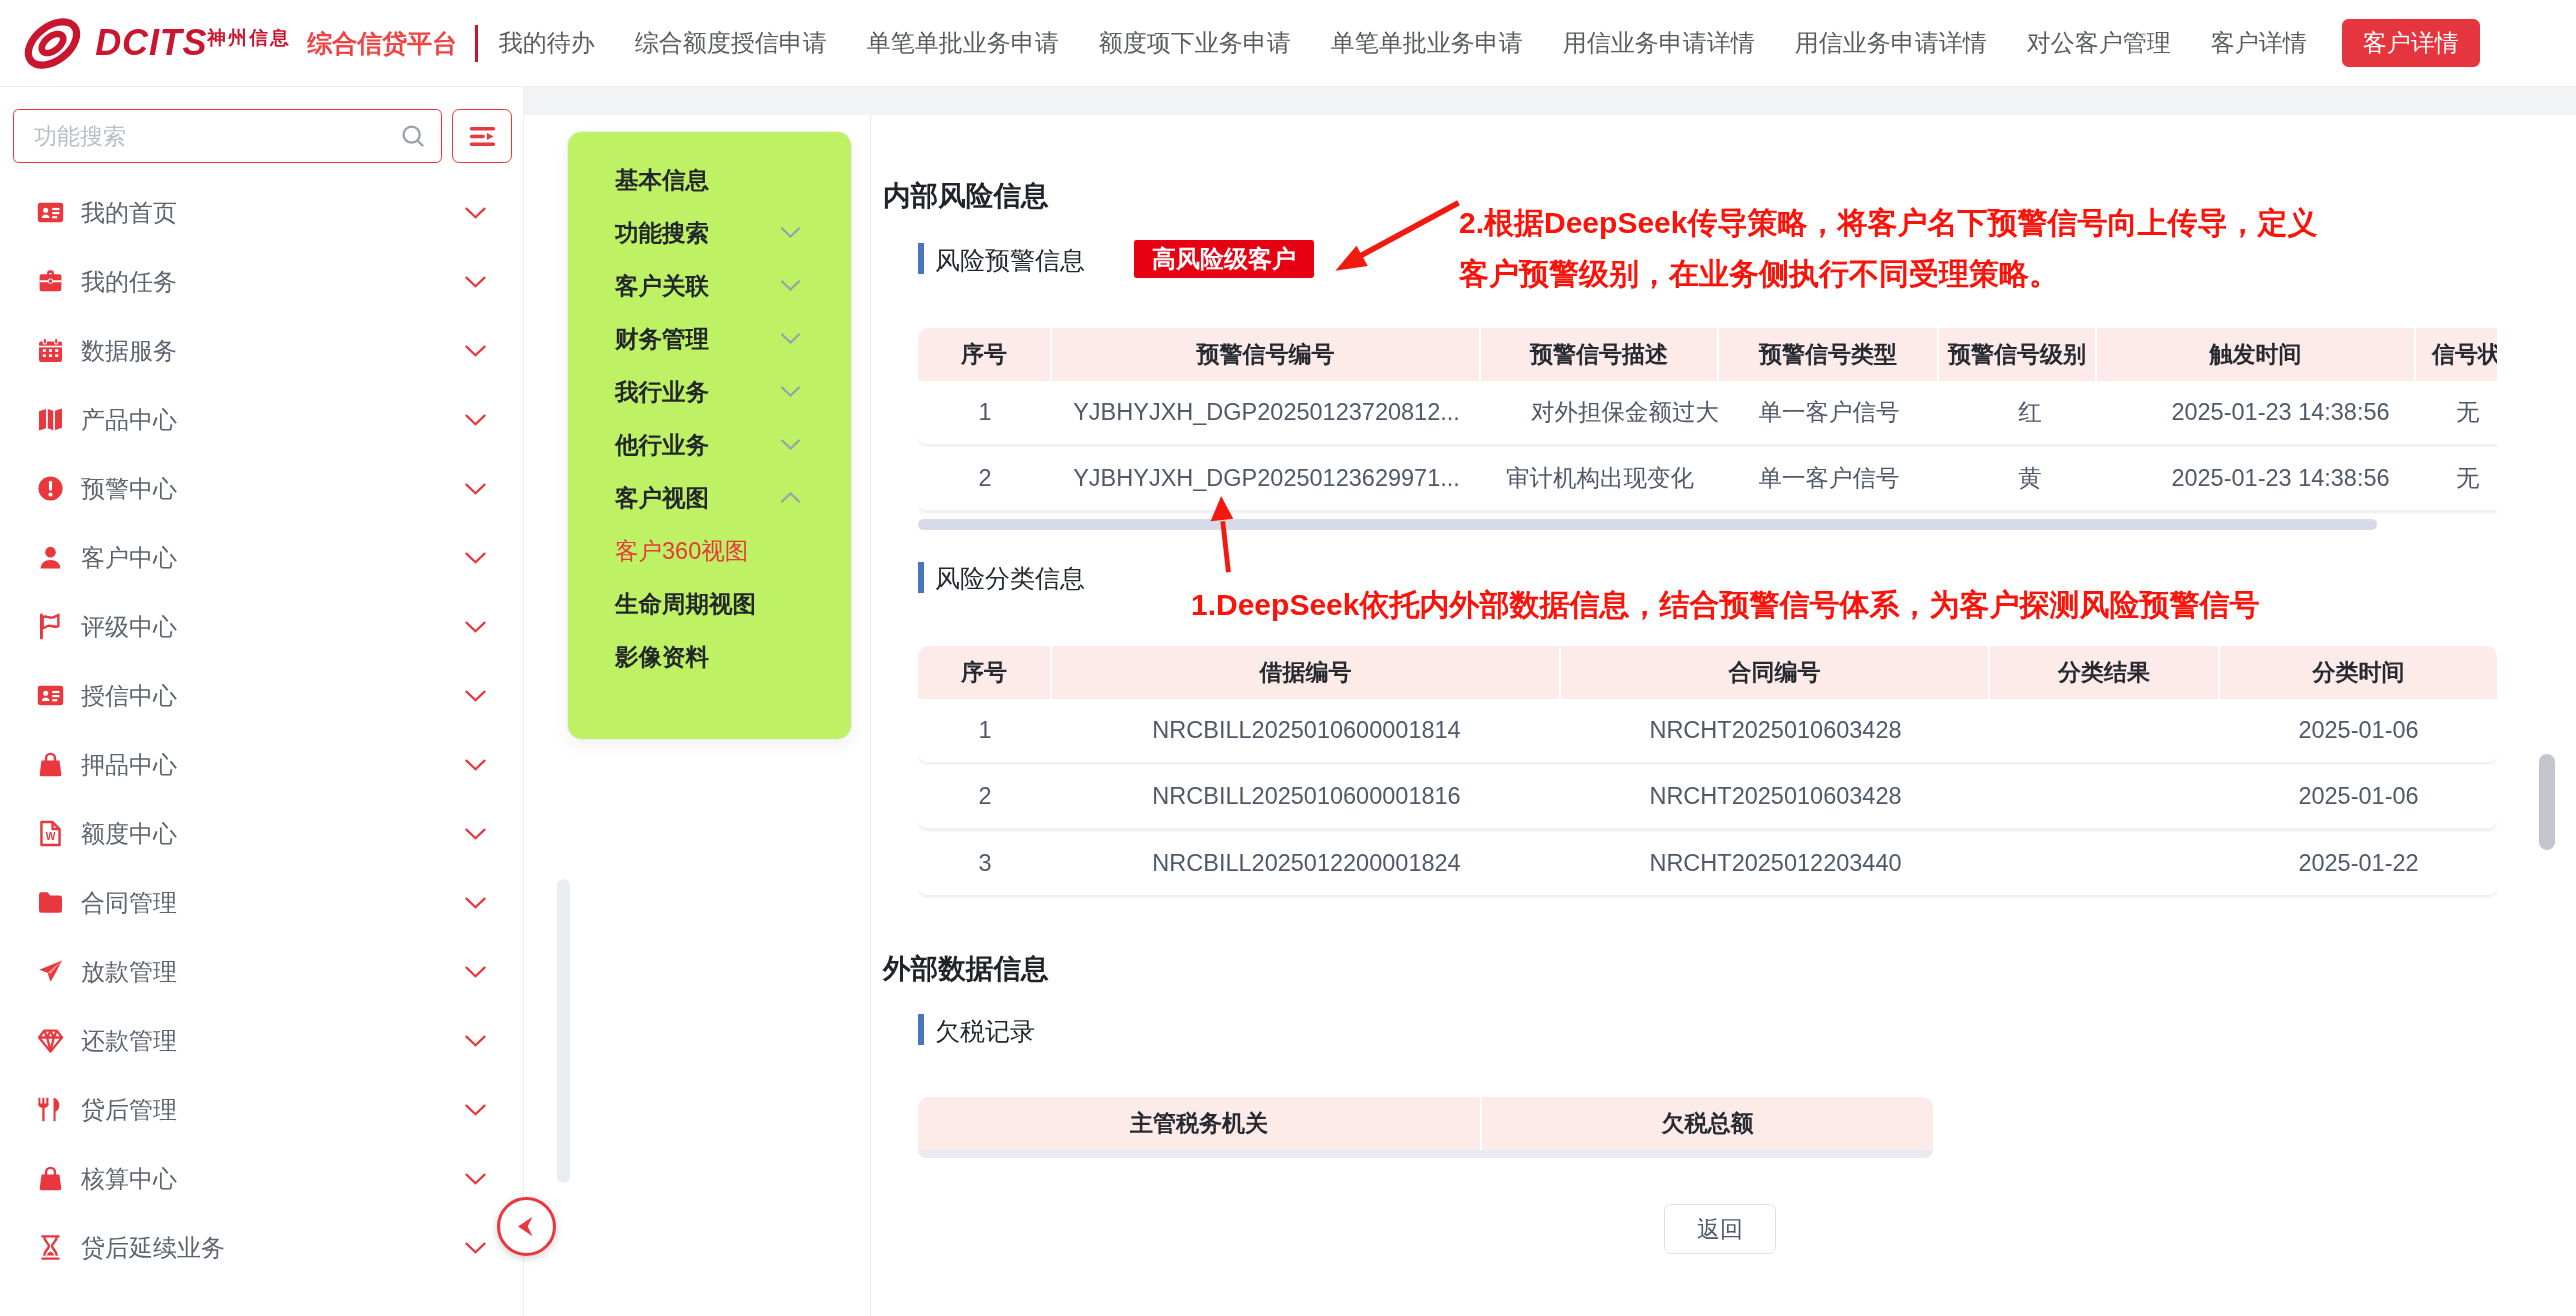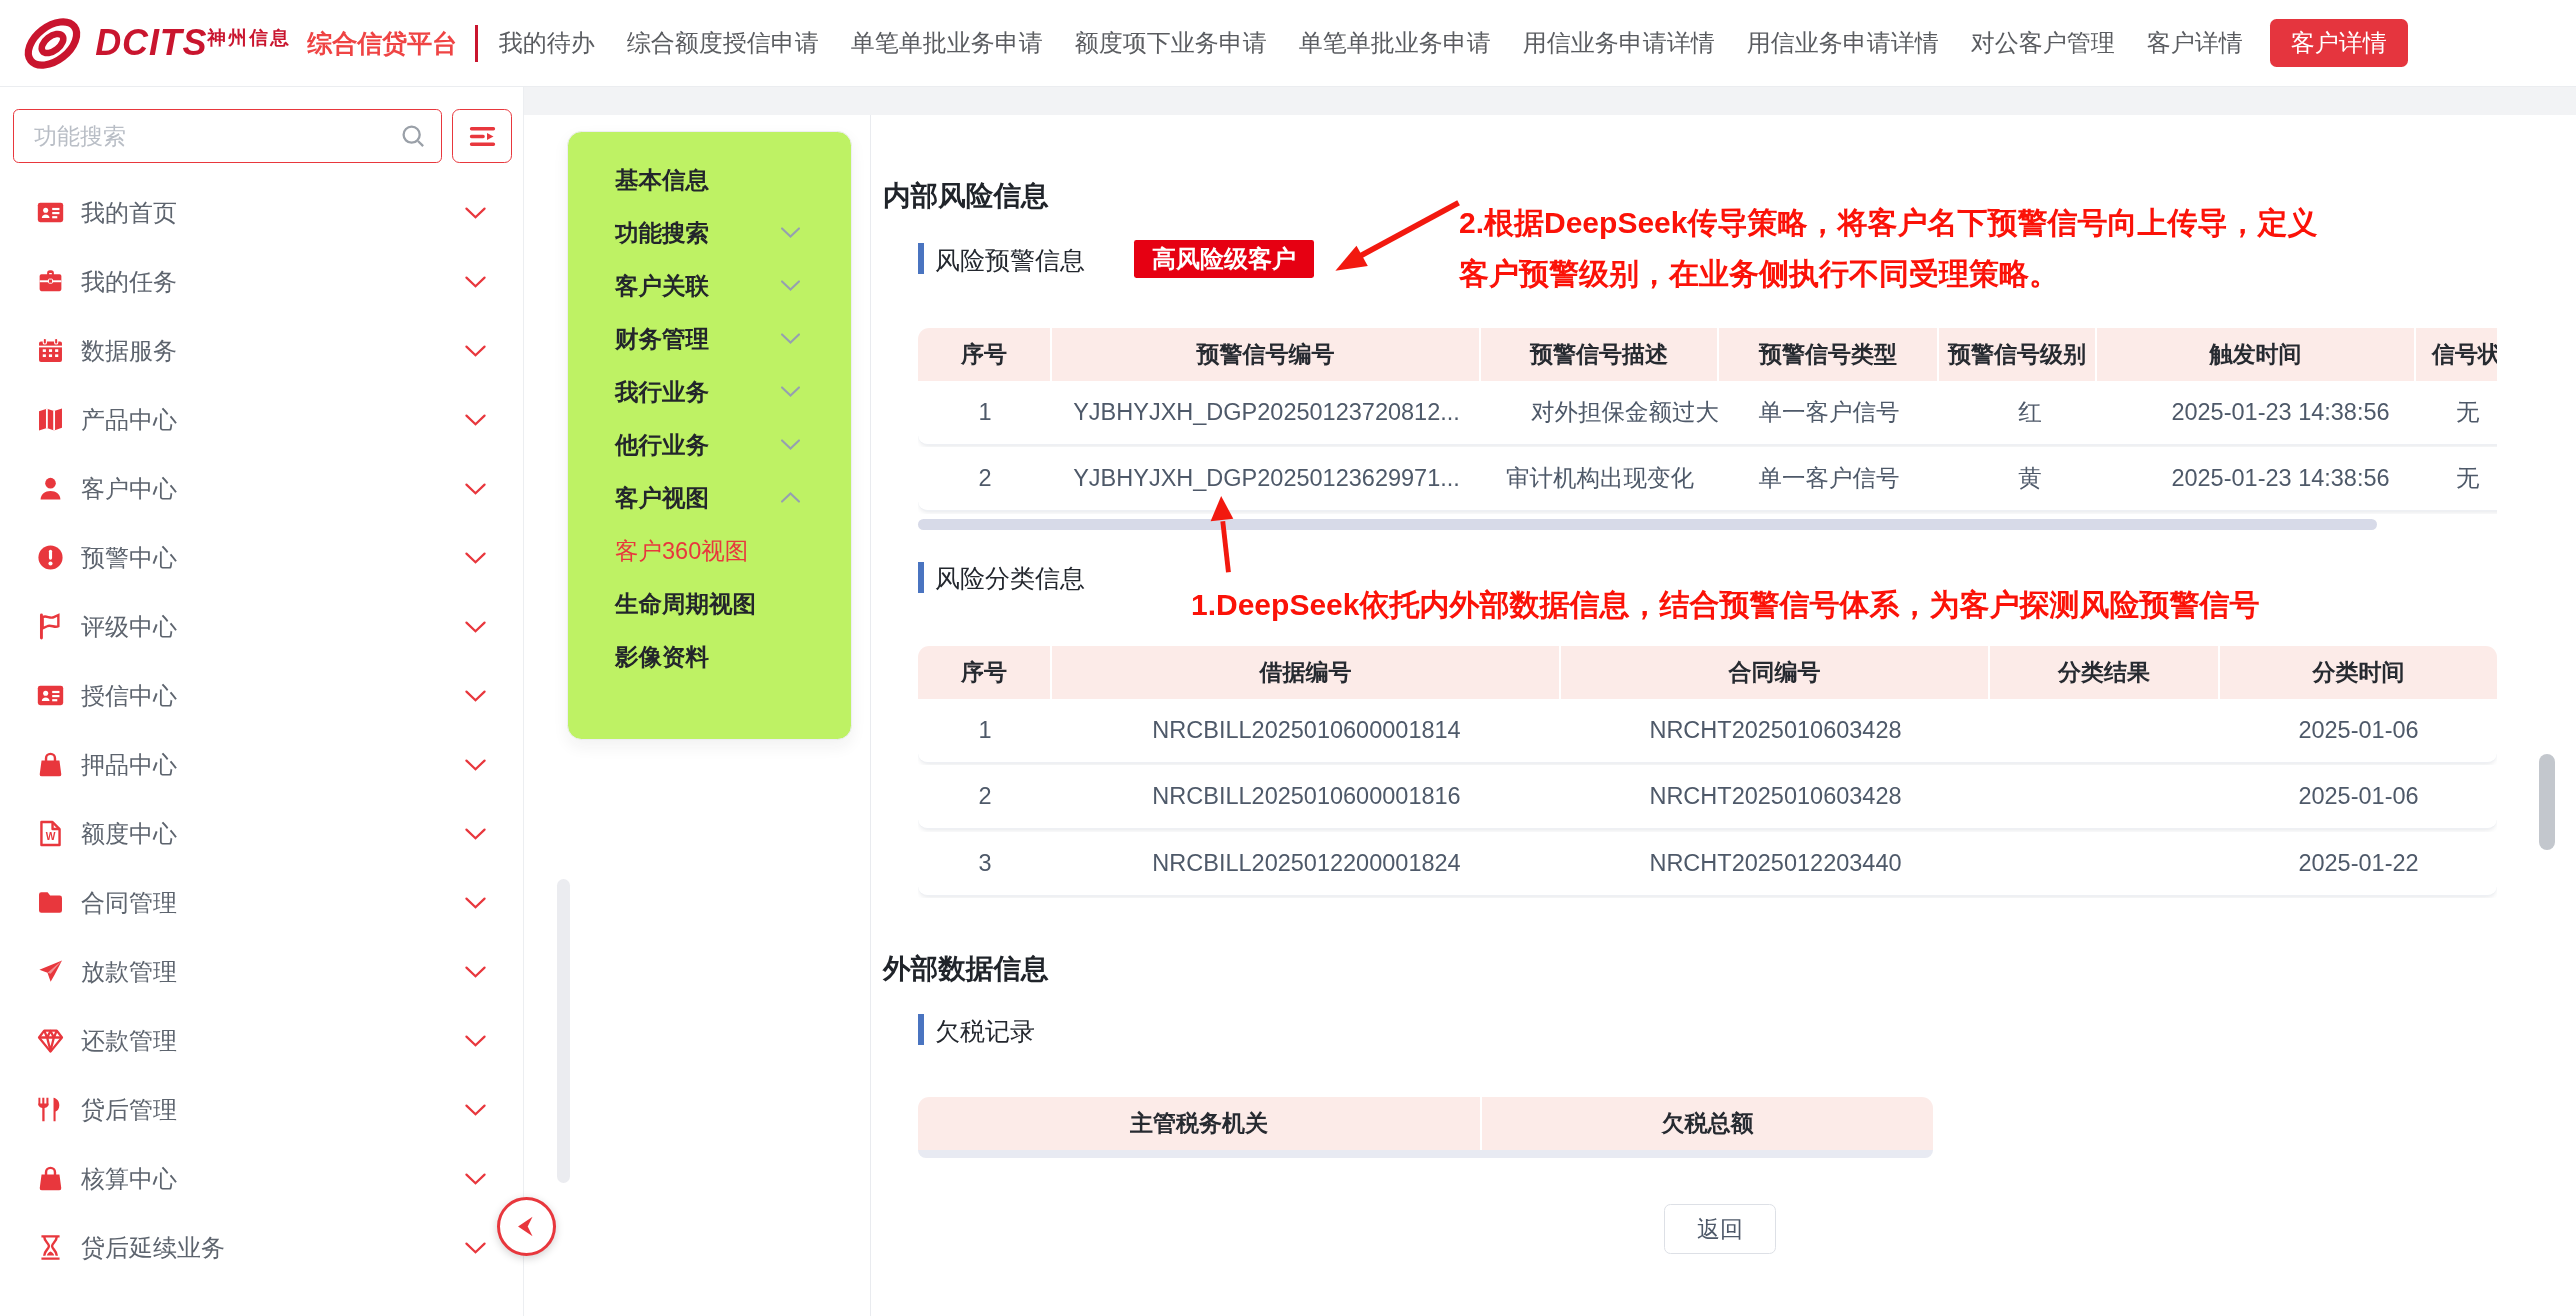--- a/index.html
+++ b/index.html
@@ -7,21 +7,21 @@
        font-family:"Liberation Sans","DejaVu Sans",sans-serif;color:#333;}
   
   .topbar{position:absolute;left:0;top:0;width:2576px;height:86px;background:#fff;
           border-bottom:0.8px solid #ebedf0;display:flex;align-items:center;z-index:20;}
   .logo-swirl{width:63px;height:63px;margin-left:21px;flex:0 0 auto;}
   .brand-block{display:flex;margin-left:11.3px;line-height:1;flex:0 0 auto;}
   .brand-main{font-size:36px;font-weight:800;font-style:italic;color:#c9152e;letter-spacing:0.8px;}
   .brand-sub{font-size:18.6px;font-weight:700;color:#c9152e;margin-top:4px;letter-spacing:2.4px;}
   .app-title{font-size:25px;font-weight:700;color:#ef4444;margin-left:16px;white-space:nowrap;flex:0 0 auto;}
   .title-divider{width:2.4px;height:37px;background:#c9152e;margin:0 21px 0 18px;flex:0 0 auto;}
-  .topnav{display:flex;align-items:center;gap:32px;white-space:nowrap;}
+  .topnav{display:flex;align-items:center;gap:40px;white-space:nowrap;}
   .nav-item{font-size:24px;color:#5a5c60;cursor:pointer;}
   .nav-item-active{font-size:24px;color:#fff;background:#e5353e;border-radius:6.5px;
                    padding:8px 21px;cursor:pointer;}
   .dd-btn{position:absolute;left:2331px;top:22px;width:63px;height:44px;background:#fafbfd;
           border:1.6px solid #dfe3ea;border-radius:8px;display:flex;align-items:center;justify-content:center;}
   .caret{width:0;height:0;border-left:10.5px solid transparent;border-right:10.5px solid transparent;
          border-top:13px solid #7b8698;}
   .red-divider{position:absolute;left:2421px;top:26px;width:2.4px;height:37px;background:#e8373d;}
   .icon-red{color:#e8373d;}
   .bell-wrap{position:absolute;left:2436px;top:37px;width:36px;height:36px;}
@@ -218,35 +218,35 @@
             <path d="M2.5 5.2L9 3l6 2 6.5-2.2V18.8L15 21l-6-2-6.5 2.2z" fill="currentColor"></path>
             <path d="M9 3v16M15 5v16" stroke="#fff" stroke-width="1.5"></path>
           </svg></span>
         <span class="side-label">产品中心</span>
         <span class="side-chev"><svg viewBox="0 0 26 16" width="100%" height="100%" fill="none" stroke="currentColor" stroke-width="2.6" stroke-linecap="round">
             <path d="M2.5 3l10.5 10L23.5 3"></path>
           </svg></span>
       </div>
       <div class="side-item">
         <span class="side-ic"><svg viewBox="0 0 24 24">
-            <circle cx="12" cy="7.6" r="4.4" fill="currentColor"></circle>
-            <path d="M3.8 21.2c0-4.5 3.7-7.1 8.2-7.1s8.2 2.6 8.2 7.1z" fill="currentColor"></path>
-          </svg></span>
-        <span class="side-label">客户中心</span>
-        <span class="side-chev"><svg viewBox="0 0 26 16" width="100%" height="100%" fill="none" stroke="currentColor" stroke-width="2.6" stroke-linecap="round">
-            <path d="M2.5 3l10.5 10L23.5 3"></path>
-          </svg></span>
-      </div>
-      <div class="side-item">
-        <span class="side-ic"><svg viewBox="0 0 24 24">
             <circle cx="12" cy="12" r="10" fill="currentColor"></circle>
             <rect x="10.7" y="5.6" width="2.6" height="8.2" rx="1.3" fill="#fff"></rect>
             <circle cx="12" cy="17" r="1.7" fill="#fff"></circle>
           </svg></span>
         <span class="side-label">预警中心</span>
+        <span class="side-chev"><svg viewBox="0 0 26 16" width="100%" height="100%" fill="none" stroke="currentColor" stroke-width="2.6" stroke-linecap="round">
+            <path d="M2.5 3l10.5 10L23.5 3"></path>
+          </svg></span>
+      </div>
+      <div class="side-item">
+        <span class="side-ic"><svg viewBox="0 0 24 24">
+            <circle cx="12" cy="7.6" r="4.4" fill="currentColor"></circle>
+            <path d="M3.8 21.2c0-4.5 3.7-7.1 8.2-7.1s8.2 2.6 8.2 7.1z" fill="currentColor"></path>
+          </svg></span>
+        <span class="side-label">客户中心</span>
         <span class="side-chev"><svg viewBox="0 0 26 16" width="100%" height="100%" fill="none" stroke="currentColor" stroke-width="2.6" stroke-linecap="round">
             <path d="M2.5 3l10.5 10L23.5 3"></path>
           </svg></span>
       </div>
       <div class="side-item">
         <span class="side-ic"><svg viewBox="0 0 24 24" fill="none" stroke="currentColor">
             <path d="M4.5 2.5v19" stroke-width="2.4" stroke-linecap="round"></path>
             <path d="M5.5 4.2c3.2-1.7 6 1.7 9.3 0l3.7-1.7v9.3c-3.2 1.7-6-1.7-9.3 0l-3.7 1.7z" stroke-width="2"></path>
           </svg></span>
         <span class="side-label">评级中心</span>

